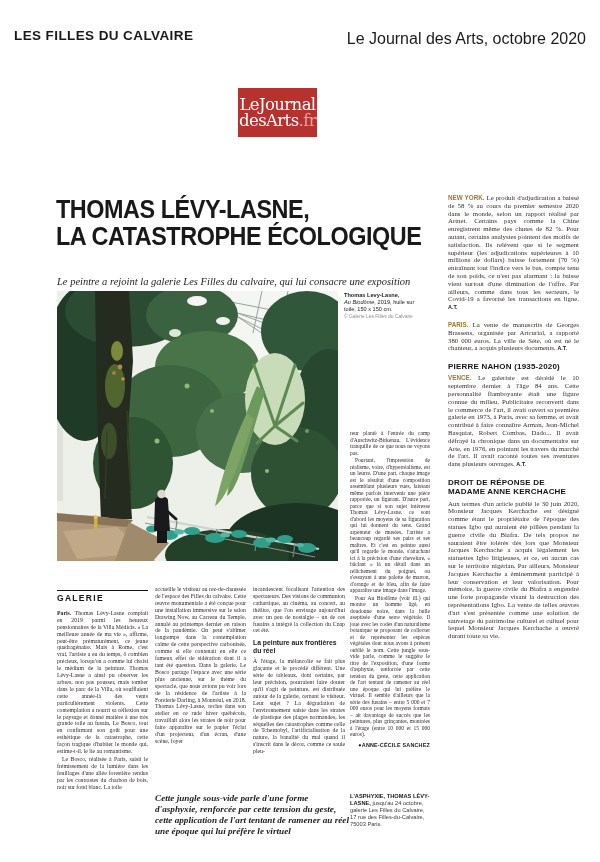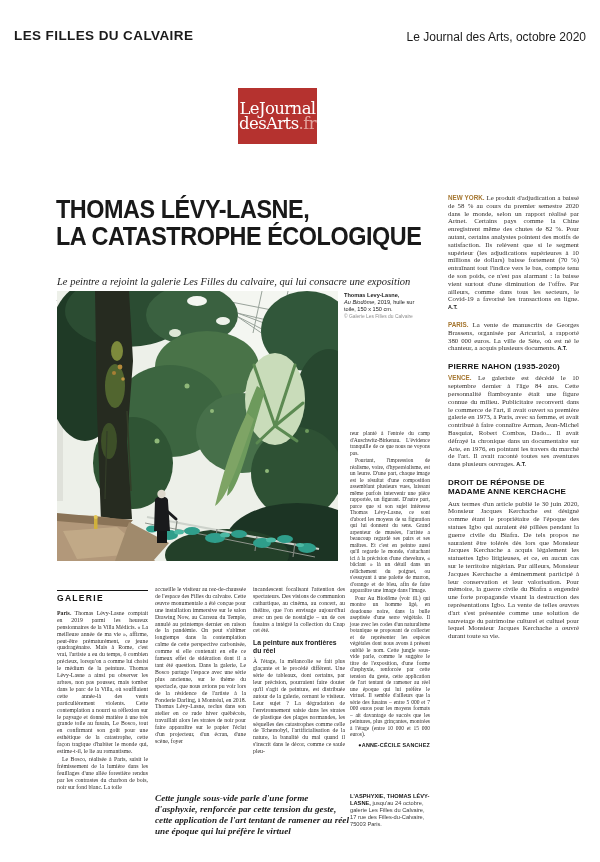--- a/index.html
+++ b/index.html
@@ -9,25 +9,25 @@
     font-family:"Liberation Serif",serif;color:#2b2722;
   }
   
   .brand{
     position:absolute;left:14px;top:28px;
     font-family:"Liberation Sans",sans-serif;font-weight:bold;
     font-size:13.5px;letter-spacing:.4px;color:#1b1b1b;
   }
   .source{
     position:absolute;right:14px;top:30px;
-    font-family:"Liberation Sans",sans-serif;font-size:12px;color:#1b1b1b;
+    font-family:"Liberation Sans",sans-serif;font-size:16px;color:#1b1b1b;
   }
   
   .logo{
-    position:absolute;left:238px;top:88px;width:79px;height:56px;
+    position:absolute;left:238px;top:88px;width:79px;height:49px;
     background:#b5322f;color:#fff;
     font-family:"DejaVu Serif",serif;
     display:flex;flex-direction:column;justify-content:center;align-items:center;
     line-height:15.5px;font-size:16.5px;letter-spacing:-.6px;
   }
   .logo .fr{color:#e2a49e;}
   
   .headline{
     position:absolute;left:56px;top:196px;width:460px;
     font-family:"Liberation Sans",sans-serif;font-weight:bold;

